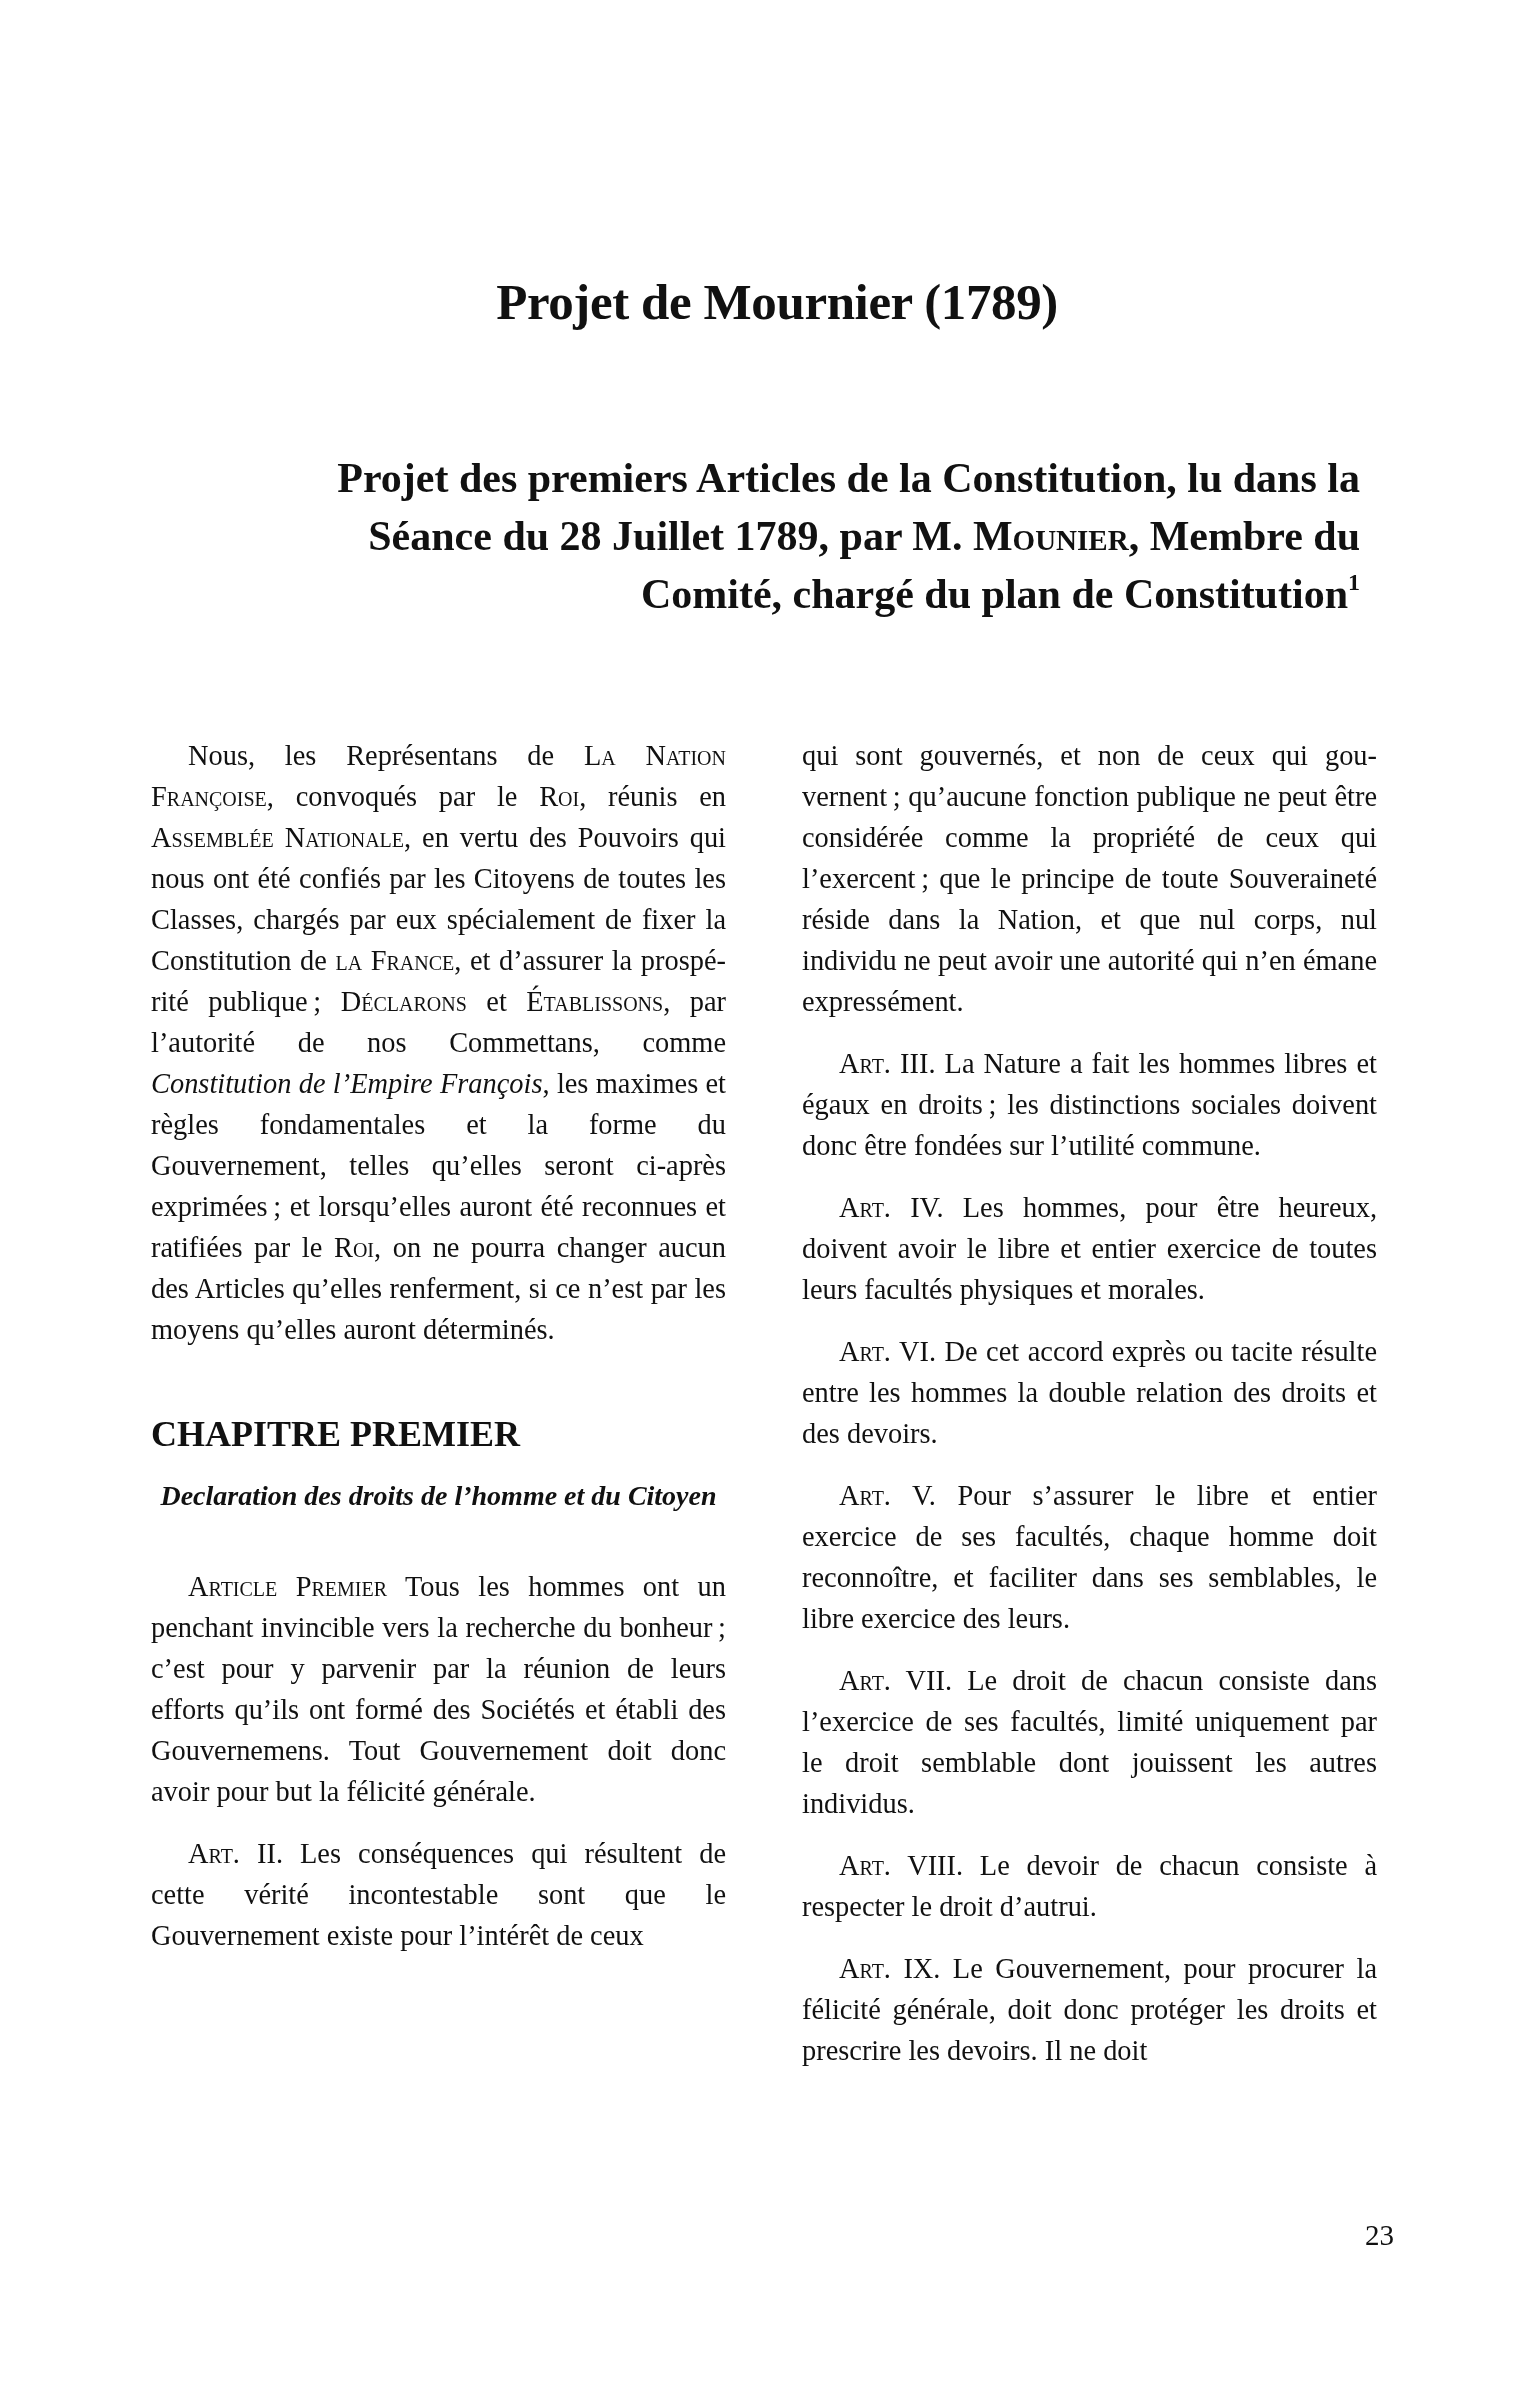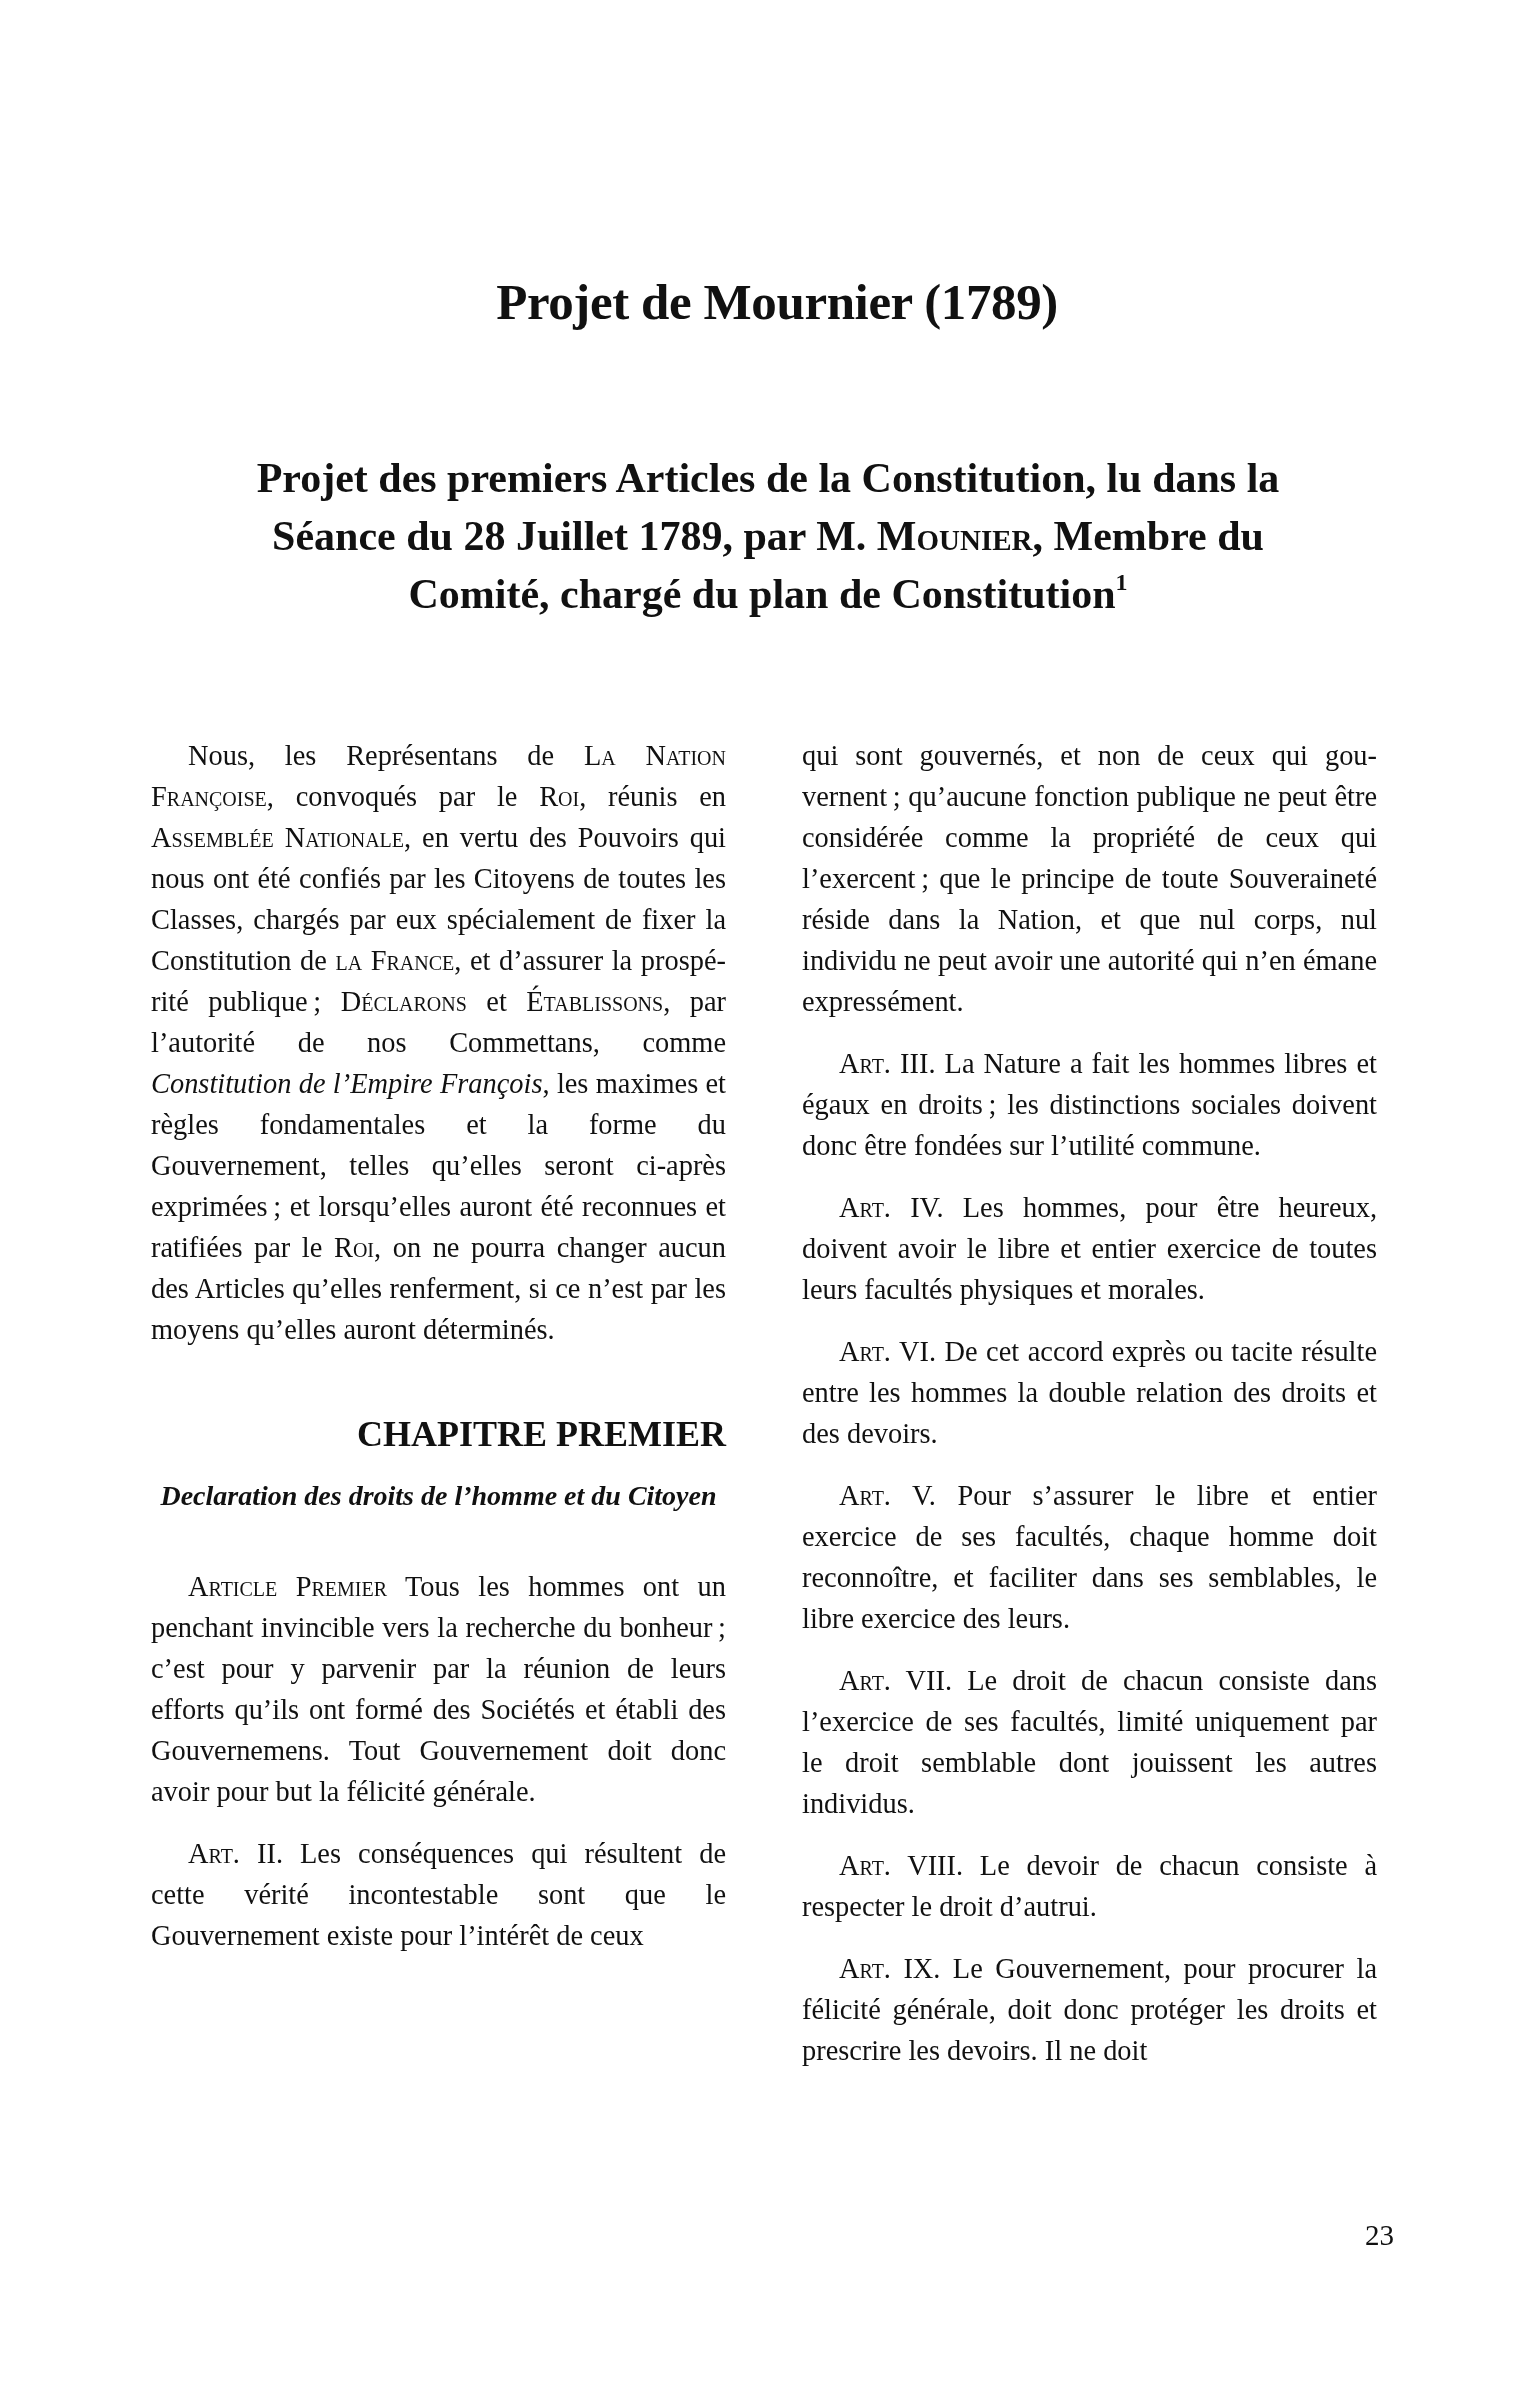--- a/index.html
+++ b/index.html
@@ -5,36 +5,36 @@
   html, body { margin: 0; padding: 0; background: #ffffff; }
   body {
     width: 1536px; height: 2389px; position: relative; overflow: hidden;
     font-family: "Liberation Serif", "DejaVu Serif", serif; color: #111111;
   }
   .title {
     position: absolute; top: 264px; left: 0; width: 1536px; text-align: center;
     font-weight: bold; font-size: 51px; letter-spacing: -0.4px; margin: 9px;
   }
   .subtitle {
-    position: absolute; top: 449px; left: 176px; width: 1184px; text-align: center;
+    position: absolute; top: 449px; left: 176px; width: 1184px; text-align: right;
     font-weight: bold; font-size: 42px; line-height: 58px; margin: 0;
   }
   .subtitle sup { font-size: 24px; vertical-align: 17.6px; line-height: 0; }
   .col {
     position: absolute; top: 735px; width: 575px;
     font-size: 28.4px; line-height: 41px; text-align: justify; hyphens: manual;
   }
   .col-left { left: 151px; }
   .col-right { left: 802px; }
   .col p { margin: 0 0 21px 0; text-indent: 37px; }
   .col p.cont { text-indent: 0; }
   .sc { font-variant: small-caps; }
   .it { font-style: italic; }
   .chapter-head {
-    text-align: right; font-weight: bold; font-size: 36px; line-height: 41px;
+    text-align: left; font-weight: bold; font-size: 36px; line-height: 41px;
     margin: 64px 0 17.6px 0;
   }
   .chapter-sub {
     text-align: center; font-weight: bold; font-style: italic; font-size: 28px; line-height: 45px;
     margin: 0 0 48px 0;
   }
   .page-number {
     position: absolute; top: 2219px; left: 1314px; width: 80px; text-align: right;
     font-size: 29px;
   }

